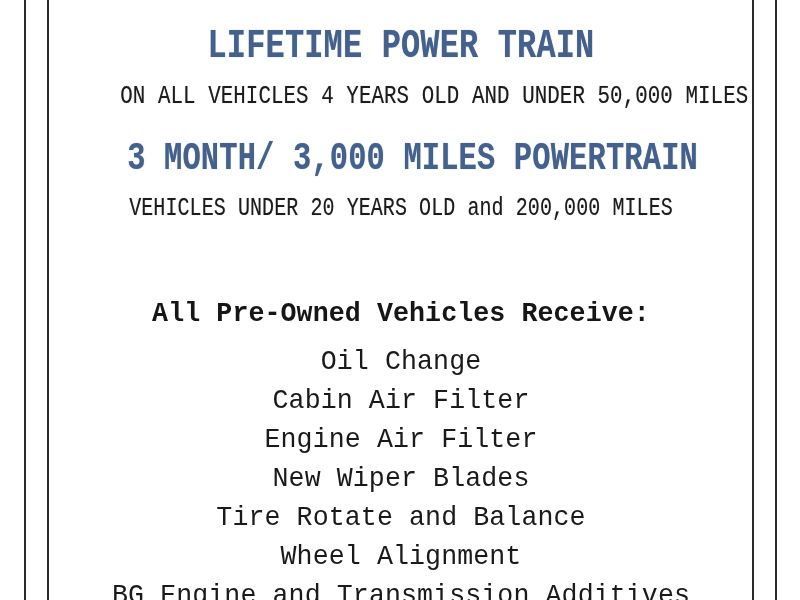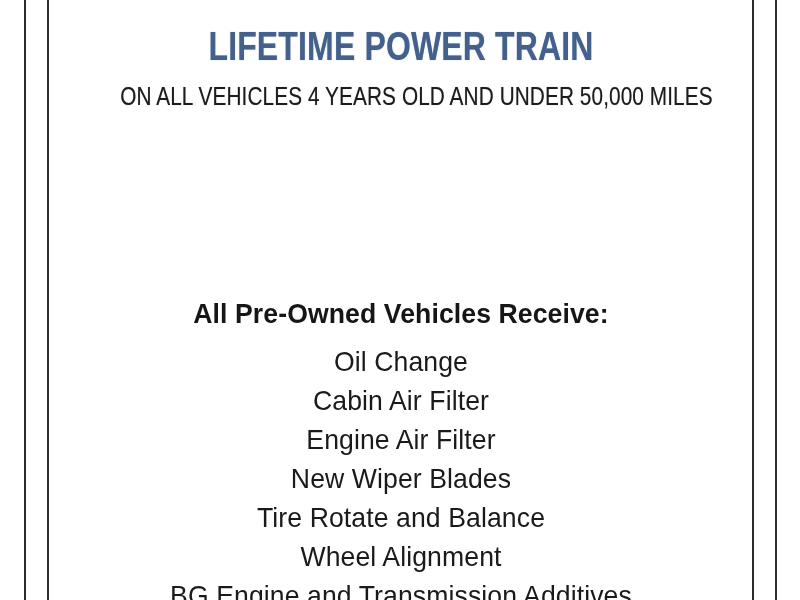--- a/index.html
+++ b/index.html
@@ -38,20 +38,21 @@
   .rule-r2 { left: 775px; }
 
   
   #content {
     position: absolute;
     left: 50px;
     top: 0;
     width: 702px;
     height: 568px;
     text-align: center;
+    font-family: Liberation Mono, monospace;
   }
 
   
   .headline {
     color: #44618d;
     font-weight: 700;
     font-size: 41px;
     line-height: 1;
     letter-spacing: 0.2px;
     transform: scaleX(0.78);
@@ -122,20 +123,24 @@
   <div class="rule rule-r1"></div>
   <div class="rule rule-r2"></div>
 
   <div id="content">
 
     <div id="block-lifetime">
       <div class="headline">LIFETIME POWER TRAIN</div>
       <div class="subline">ON ALL VEHICLES 4 YEARS OLD AND UNDER 50,000 MILES</div>
     </div>
 
+    <div id="block-threemonth">
+      <div class="headline">3 MONTH/ 3,000 MILES POWERTRAIN</div>
+      <div class="subline">VEHICLES UNDER 20 YEARS OLD and 200,000 MILES</div>
+    </div>
 
     <div id="block-preowned">
       <div class="list-title">All Pre-Owned Vehicles Receive:</div>
       <ul id="service-list">
         <li>Oil Change</li>
         <li>Cabin Air Filter</li>
         <li>Engine Air Filter</li>
         <li>New Wiper Blades</li>
         <li>Tire Rotate and Balance</li>
         <li>Wheel Alignment</li>

